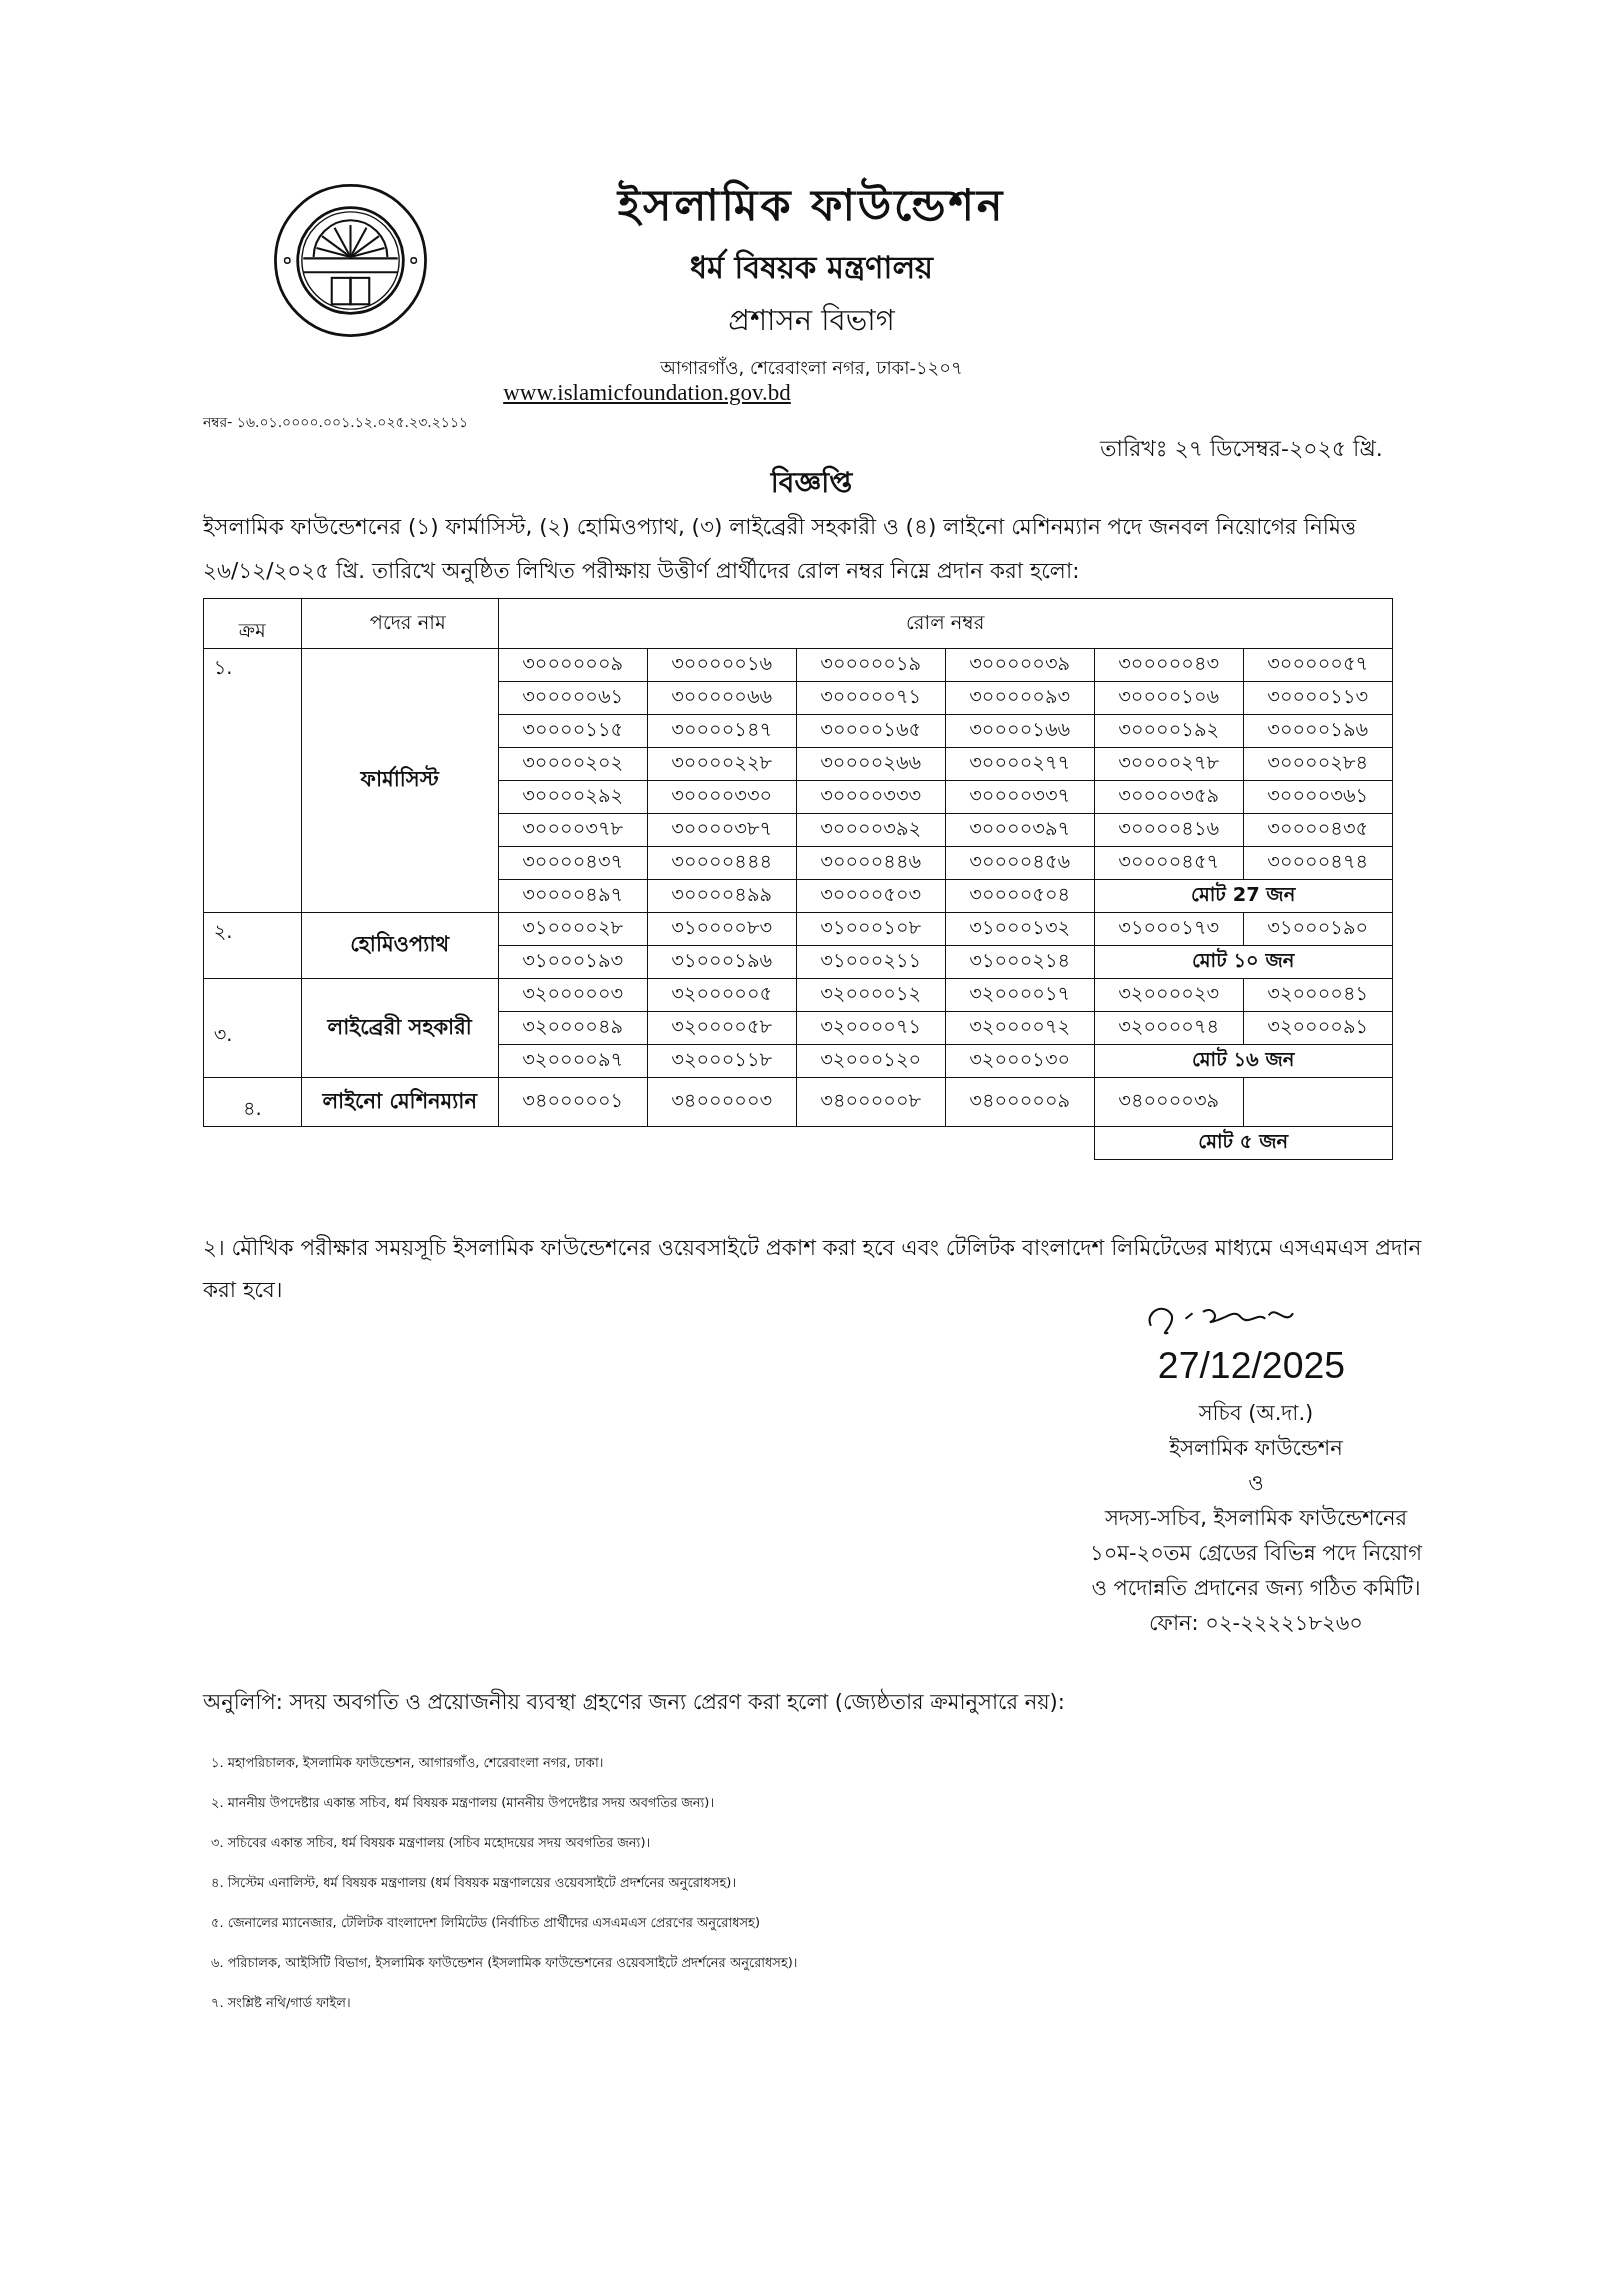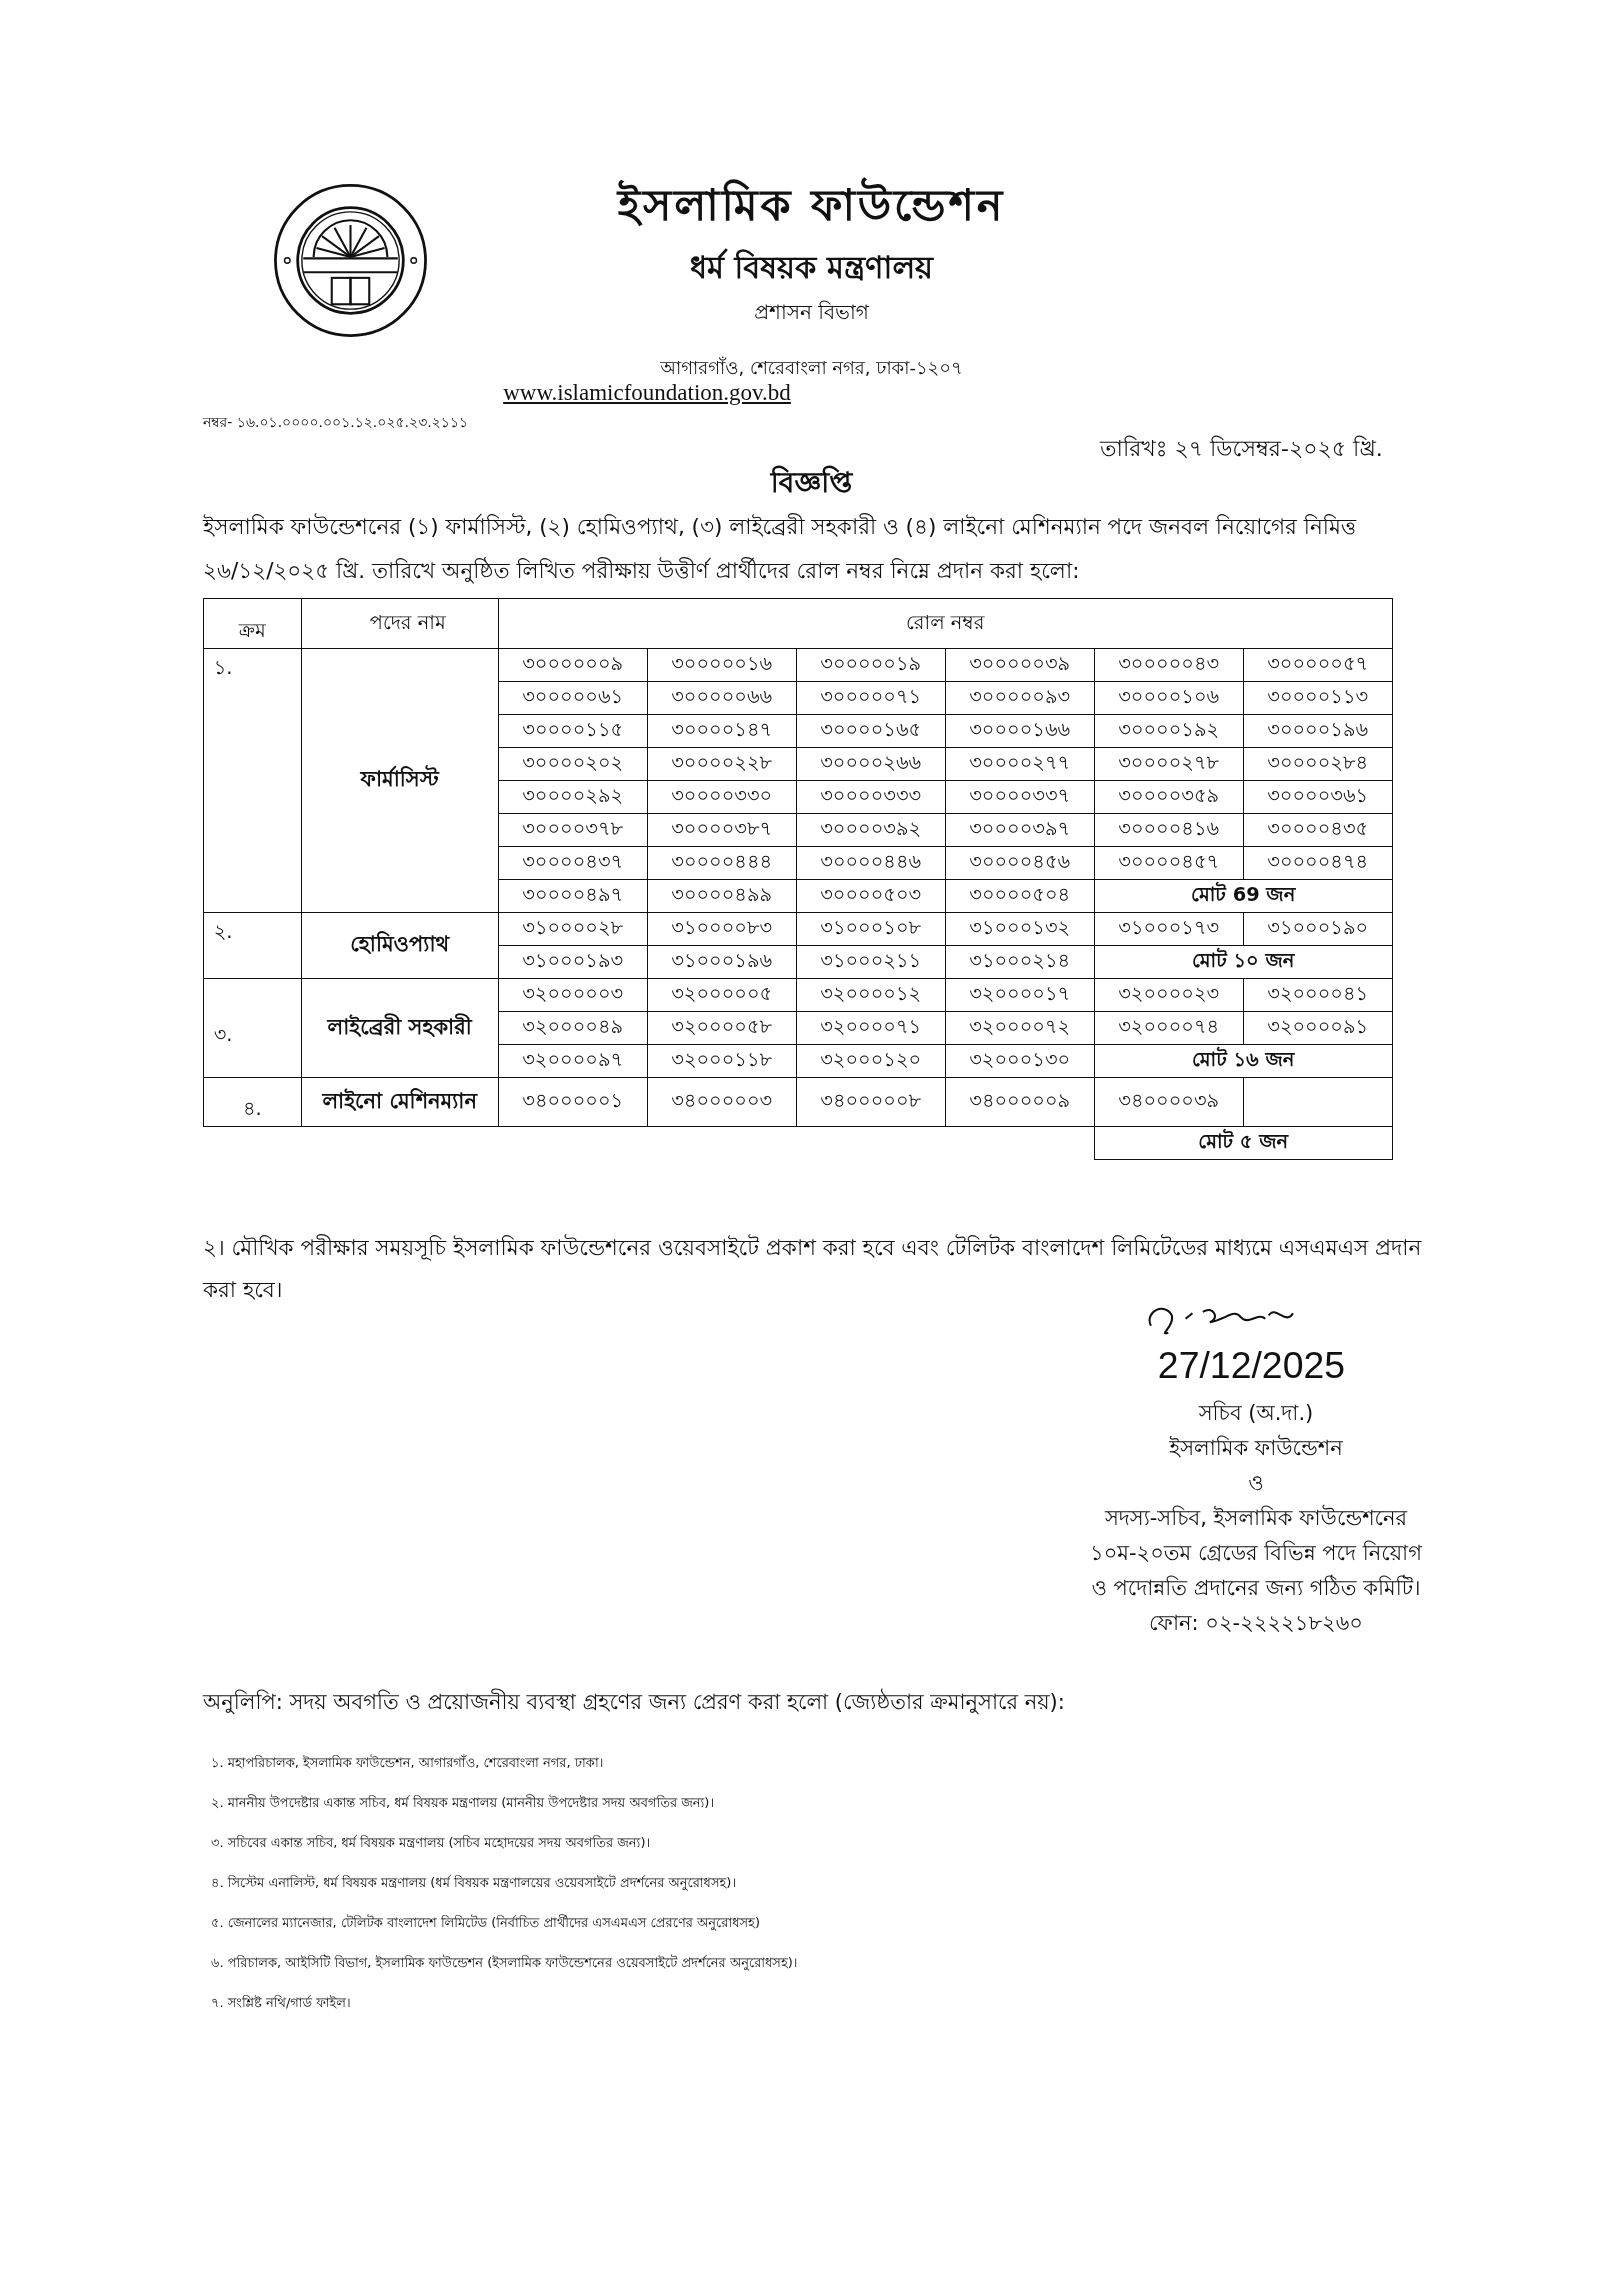--- a/index.html
+++ b/index.html
@@ -3,21 +3,21 @@
 <meta charset="utf-8">
 <style>
   html, body { margin:0; padding:0; background:#ffffff; }
   body { width:1623px; height:2295px; position:relative; overflow:hidden;
          font-family:"DejaVu Sans", "Liberation Sans", sans-serif; color:#111; }
   .abs { position:absolute; }
   .center { text-align:center; }
   #logo { left:272px; top:182px; width:157px; height:157px; }
   #org-title { left:0; width:1623px; top:173px; font-size:43px; font-weight:bold; letter-spacing:2.8px; }
   #ministry { left:0; width:1623px; top:244px; font-size:30.5px; font-weight:bold; }
-  #department { left:0; width:1623px; top:297px; font-size:20px; }
+  #department { left:0; width:1623px; top:297px; font-size:29px; }
   #address { left:0; width:1623px; top:354px; font-size:18px; }
   #website { left:0; width:1294px; top:380px; font-size:23px; font-family:"Liberation Serif", serif; text-decoration:underline; }
   #memo-no { left:203px; top:411px; font-size:14px; }
   #memo-date { left:1100px; top:411px; font-size:22px;margin-top:20px; }
   #notice-title { left:0; width:1623px; top:461px; font-size:28px; font-weight:bold; }
   #intro { left:203px; top:505px; width:1235px; font-size:21.5px; line-height:44px; }
   table#roll-table { position:absolute; left:203px; top:598px; border-collapse:collapse; font-size:19.4px; }
   #roll-table td, #roll-table th { border:1.7px solid #111; height:32px; padding:0; text-align:center; font-weight:normal; }
   #roll-table th { height:33px; }
   #roll-table .sl { width:87px; text-align:left; vertical-align:top; padding-left:9.7px; padding-top:4.2px; }
@@ -137,21 +137,21 @@
       <td>৩০০০০৪৪৬</td>
       <td>৩০০০০৪৫৬</td>
       <td>৩০০০০৪৫৭</td>
       <td>৩০০০০৪৭৪</td>
     </tr>
     <tr>
       <td>৩০০০০৪৯৭</td>
       <td>৩০০০০৪৯৯</td>
       <td>৩০০০০৫০৩</td>
       <td>৩০০০০৫০৪</td>
-      <td class="total" colspan="2">মোট 69 জন</td>
+      <td class="total" colspan="2">মোট 27 জন</td>
     </tr>
 
     <tr>
       <td class="sl" rowspan="2">২.</td>
       <td class="post" rowspan="2">হোমিওপ্যাথ</td>
       <td>৩১০০০০২৮</td>
       <td>৩১০০০০৮৩</td>
       <td>৩১০০০১০৮</td>
       <td>৩১০০০১৩২</td>
       <td>৩১০০০১৭৩</td>

